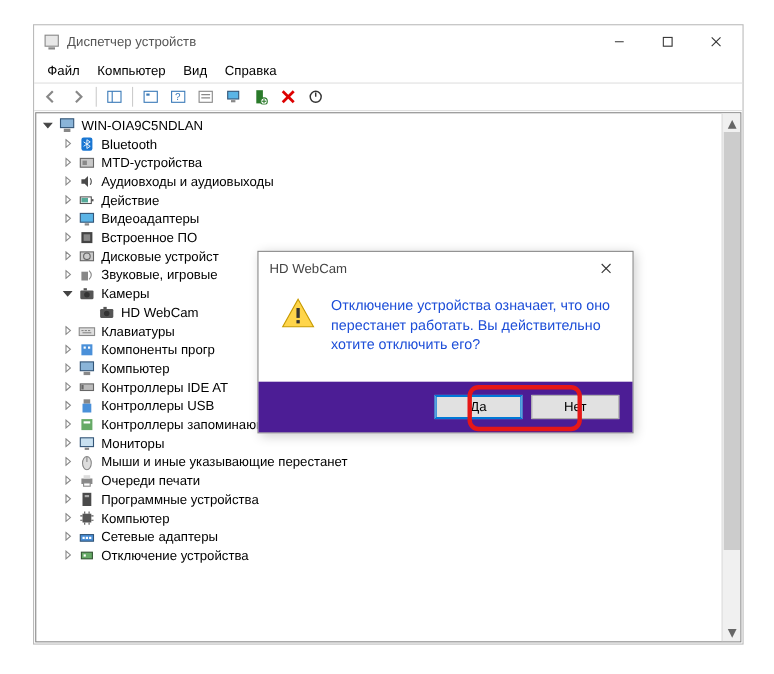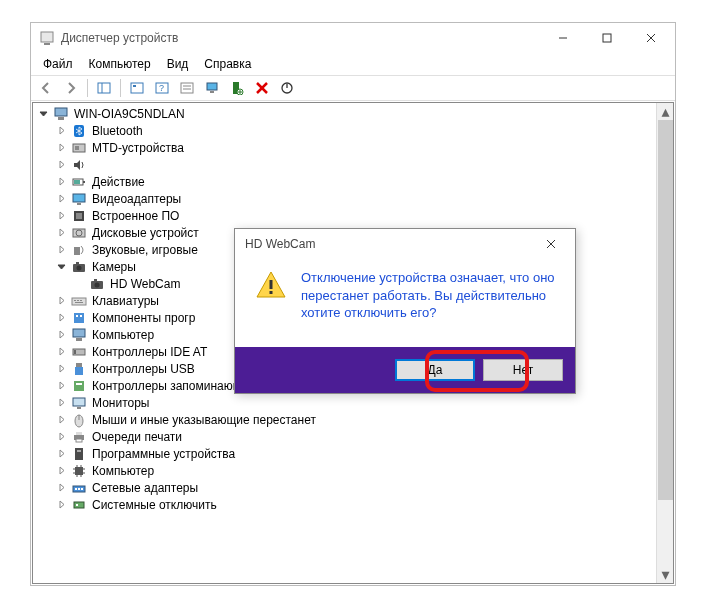--- a/index.html
+++ b/index.html
@@ -203,20 +203,21 @@
             <svg viewBox="0 0 9 9">
               <path d="M3 1 L7 4.5 L3 8 Z" fill="none" stroke="#888"></path>
             </svg>
           </span>
           <span class="nicon">
             <svg viewBox="0 0 16 16">
               <path d="M3 6 L6 6 L9 3 L9 13 L6 10 L3 10 Z" fill="#4a4a4a"></path>
               <path d="M11 5 Q13 8 11 11" fill="none" stroke="#4a4a4a"></path>
             </svg>
           </span>
+          <span class="nlabel">Аудиовходы и аудиовыходы</span>
         </div>
         <div class="node l1">
           <span class="tw">
             <svg viewBox="0 0 9 9">
               <path d="M3 1 L7 4.5 L3 8 Z" fill="none" stroke="#888"></path>
             </svg>
           </span>
           <span class="nicon">
             <svg viewBox="0 0 16 16">
               <rect x="2" y="5" width="10" height="6" fill="none" stroke="#555"></rect>
@@ -495,21 +496,21 @@
             <svg viewBox="0 0 9 9">
               <path d="M3 1 L7 4.5 L3 8 Z" fill="none" stroke="#888"></path>
             </svg>
           </span>
           <span class="nicon">
             <svg viewBox="0 0 16 16">
               <rect x="3" y="5" width="10" height="6" fill="#6a6" stroke="#353"></rect>
               <rect x="5" y="7" width="2" height="2" fill="#fff"></rect>
             </svg>
           </span>
-          <span class="nlabel">Системные отключить</span>
+          <span class="nlabel">Отключение устройства</span>
         </div>
       </div>
     <div class="scroll">
       <div class="up">▴</div>
       <div class="thumb"></div>
       <div class="down">▾</div>
     </div>
   </div>
 
 </div>

